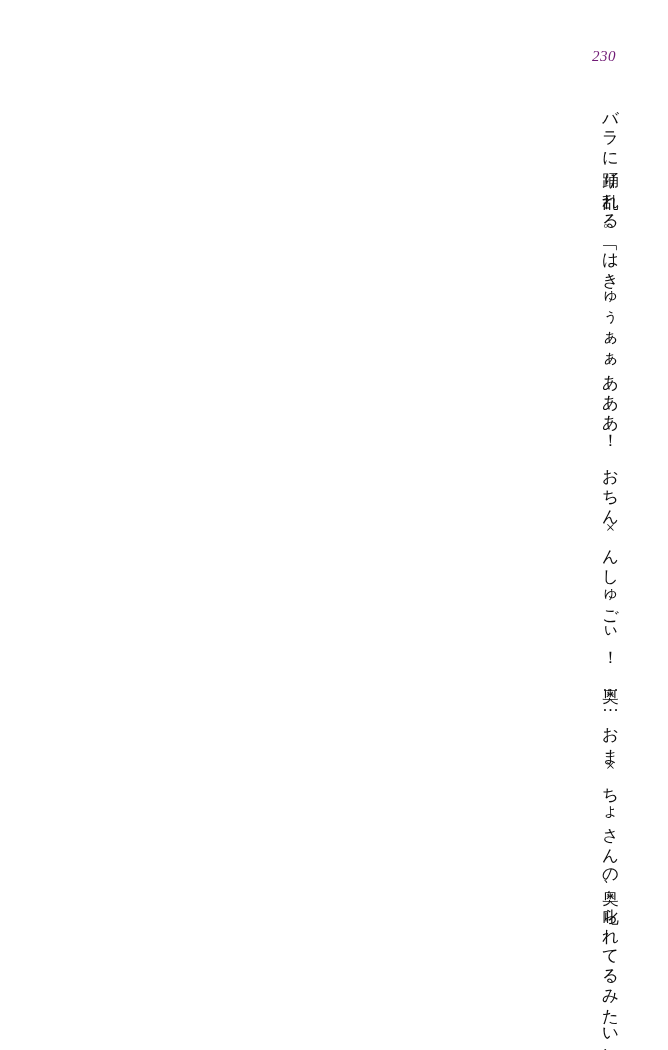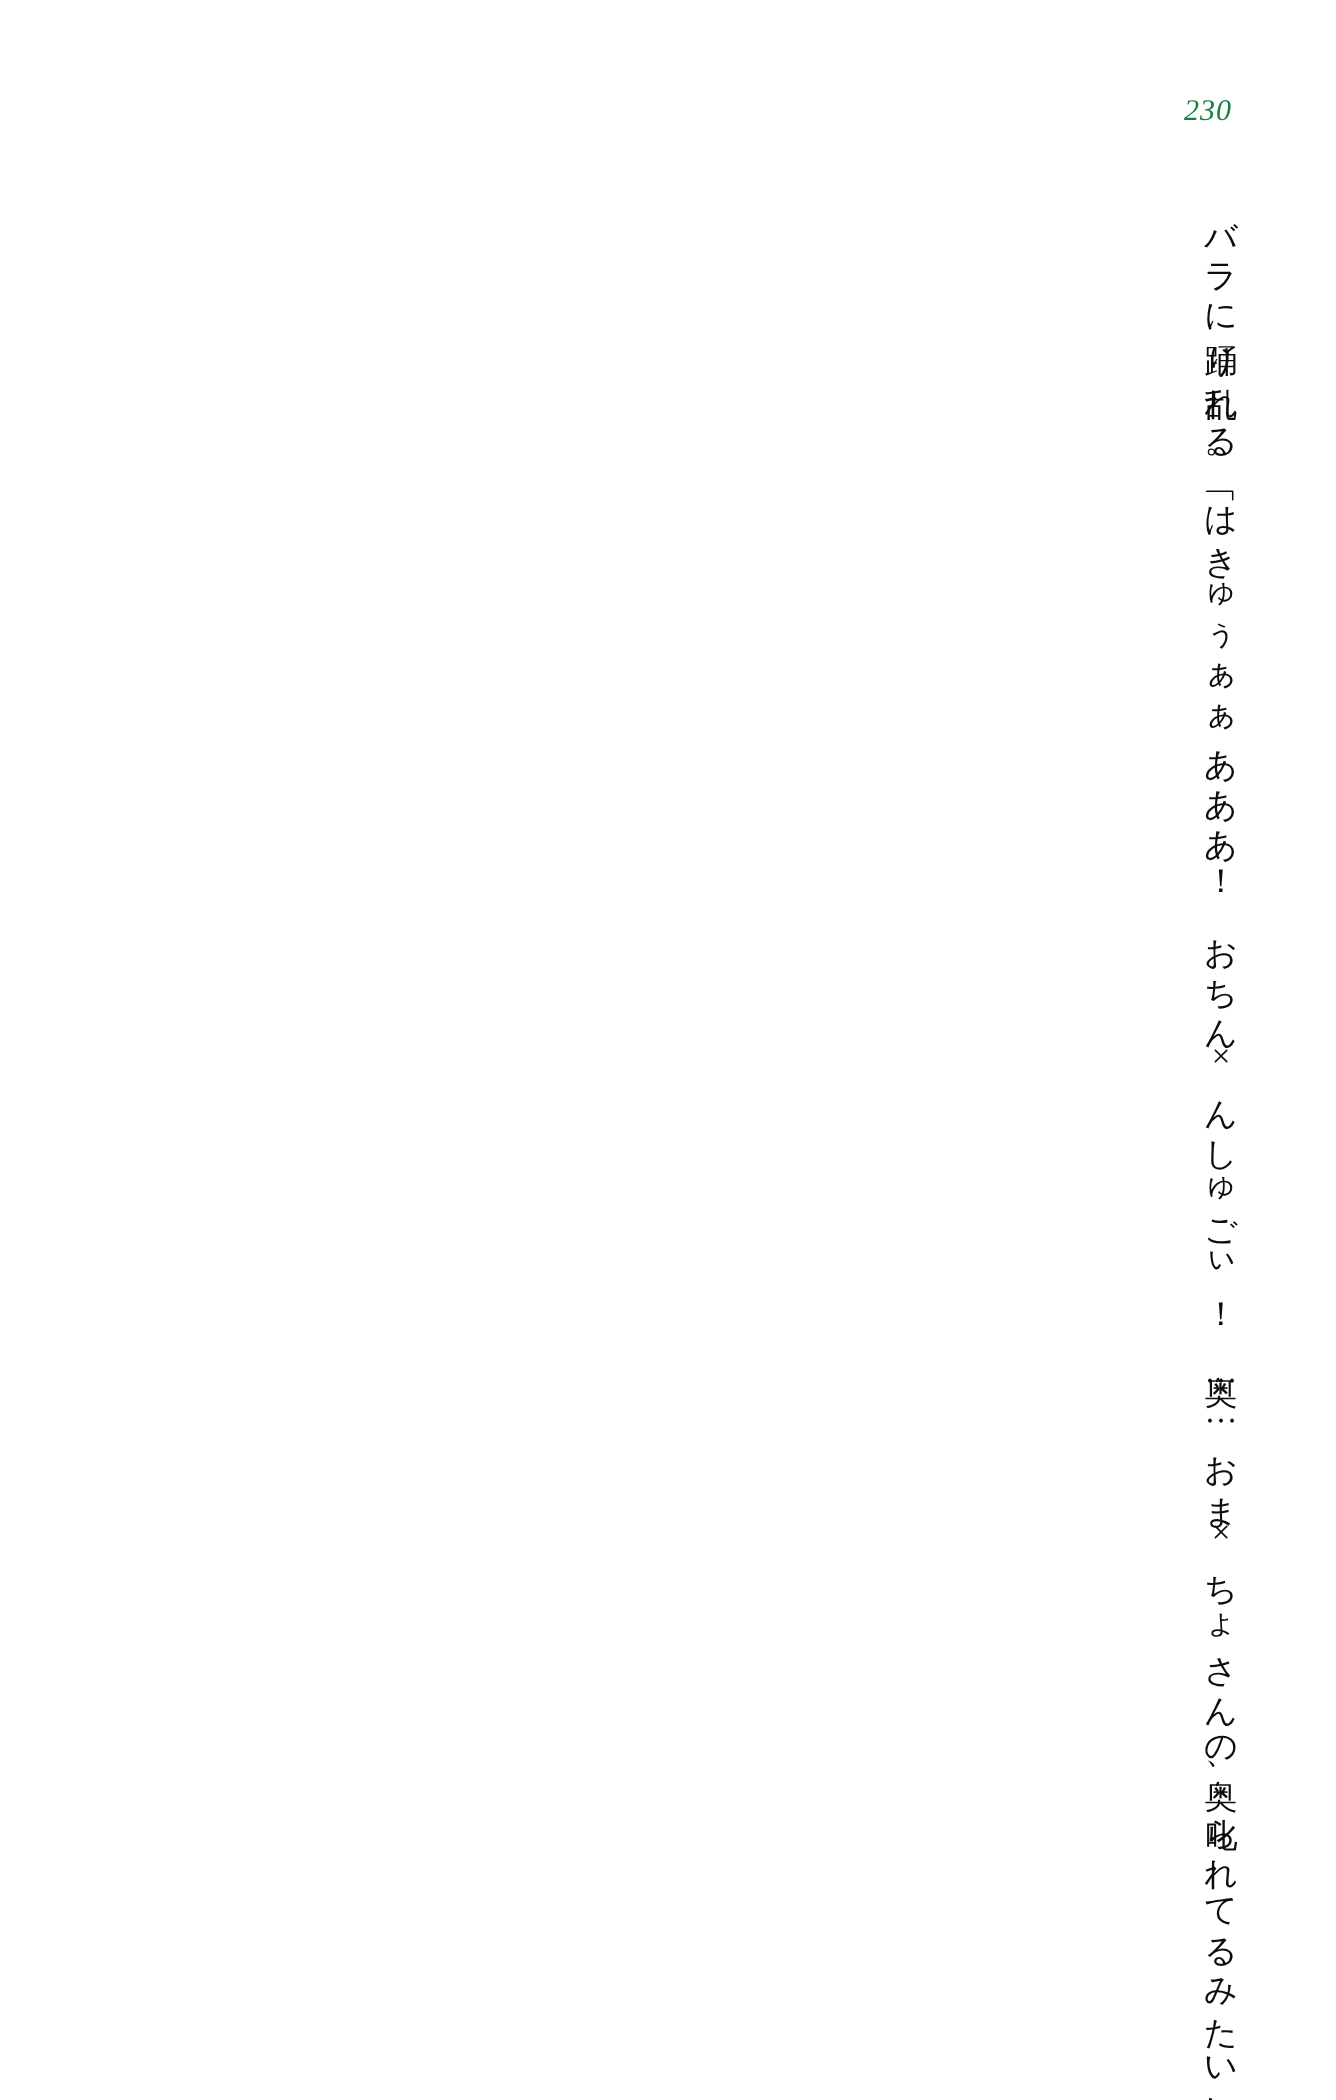--- a/index.html
+++ b/index.html
@@ -16,21 +16,21 @@
     height: 1050px;
     background: #ffffff;
     overflow: hidden;
   }
   .page-number {
     position: absolute;
     top: 48px;
     right: 52px;
     font-size: 15px;
     font-style: italic;
-    color: #15803d;
+    color: #701a75;
     letter-spacing: 0.5px;
   }
   .text-block {
     position: absolute;
     top: 100px;
     right: 42px;
     left: 42px;
     height: 880px;
     writing-mode: vertical-rl;
     text-orientation: upright;

